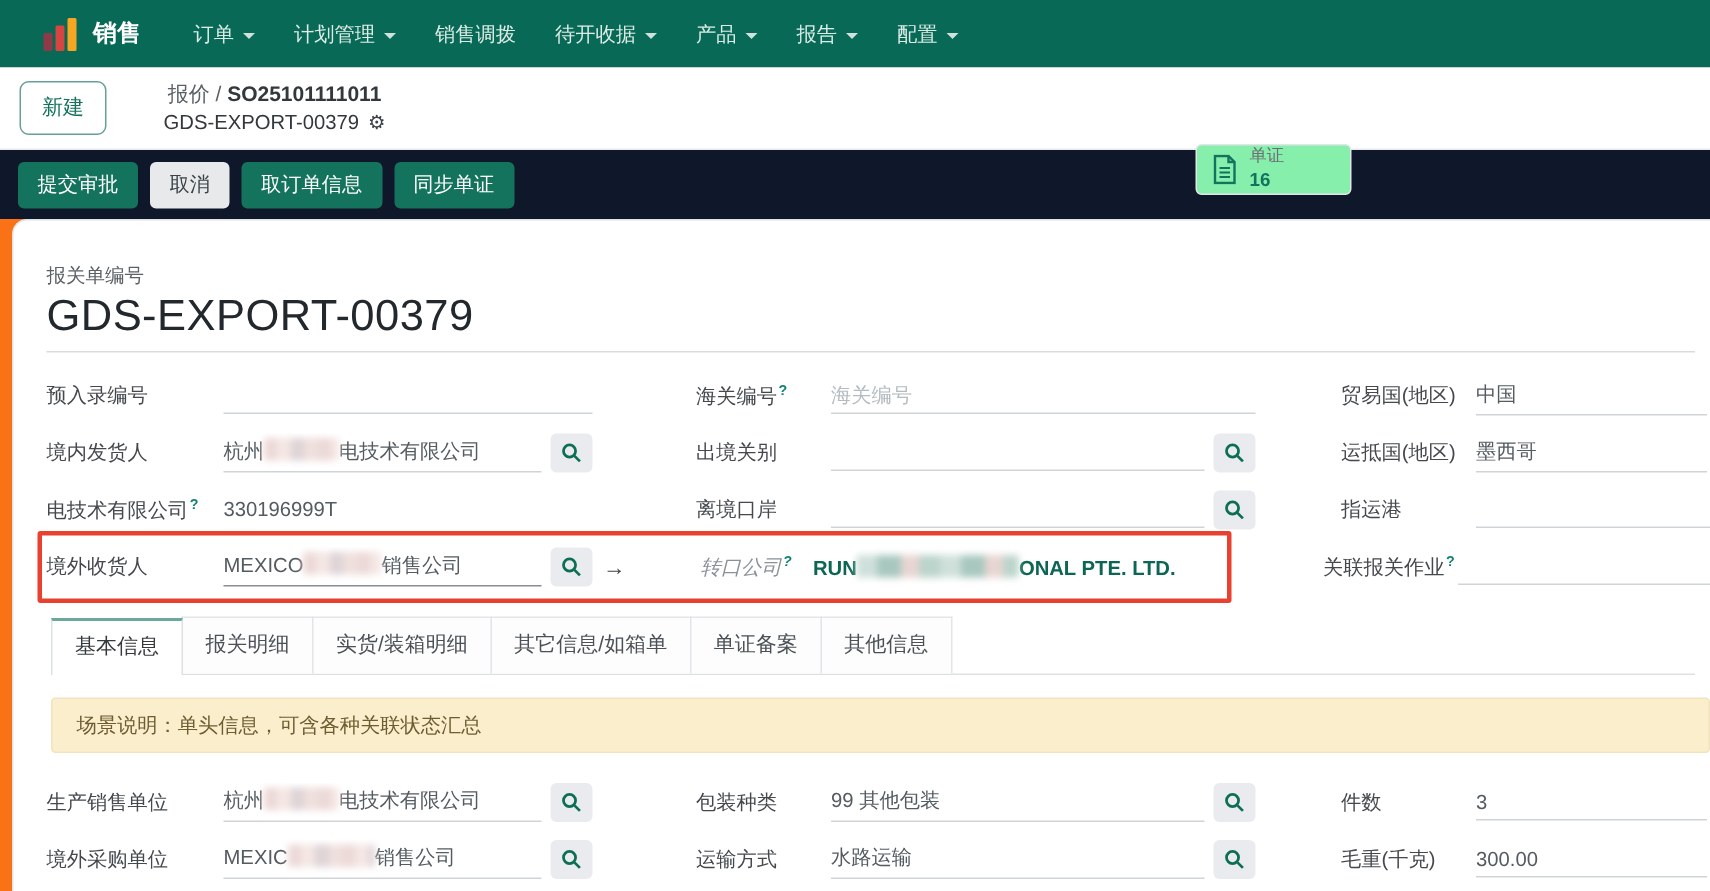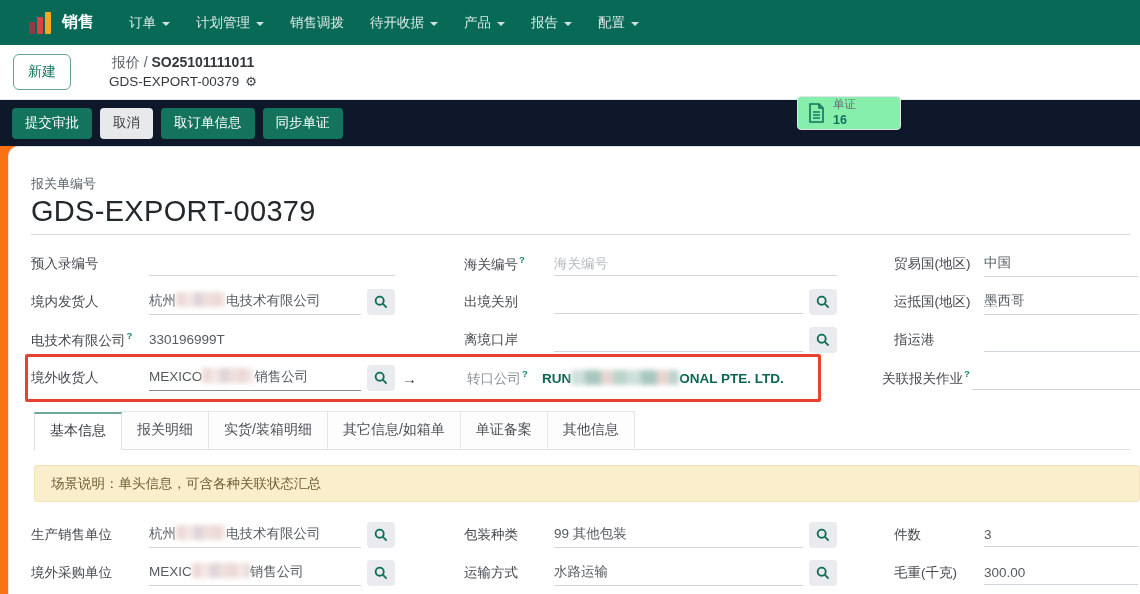--- a/index.html
+++ b/index.html
@@ -62,21 +62,21 @@
   .field-input::placeholder { color:#b4bcc2; }
   sup.help { color:#0f8373; font-size:9.5px; font-weight:bold; margin-left:1px; }
 
   .btn-mag { width:28px; height:26px; flex:0 0 auto; margin-left:6px; background:#e9ebee; border:none; border-radius:4px; display:flex; align-items:center; justify-content:center; cursor:pointer; }
 
   .mask { display:inline-block; height:15px; vertical-align:-2px; border-radius:2px; filter:blur(2.5px);
     background:repeating-linear-gradient(90deg,#ecd9d7 0 9px,#f4e7e4 9px 18px,#ded4d7 18px 27px,#efe0dd 27px 36px); }
   .mask-teal { background:repeating-linear-gradient(90deg,#cfe0db 0 14px,#a8c8bf 14px 30px,#e8d5d2 30px 42px,#bcd4cc 42px 56px); }
 
   .arrow-cell { width:20px; margin-left:7px; flex:0 0 auto; font-size:15px; color:#3c434a; cursor:pointer; }
-  .lab-transit { width:75px; margin-left:45px; font-size:13.5px; color:#8a9299; flex:0 0 auto; }
+  .lab-transit { width:75px; margin-left:45px; font-size:13.5px; color:#8a9299; flex:0 0 auto;font-style:italic; }
   .transit-value { width:283px; flex:0 0 auto; font-size:13.5px; font-weight:bold; color:#0c6653; white-space:nowrap; }
 
   .red-box { position:absolute; left:-6px; top:-5px; width:796px; height:48px; border:3px solid #e8412f; border-radius:2px; pointer-events:none; z-index:5; }
 
   
   .tabs { display:flex; margin:14px 10px 0 3px; border-bottom:1px solid #dde1e4; }
   .tab { padding:9px 15px 10px; font-size:14px; color:#4b5157; border:1px solid #e3e6e9; border-bottom:none; background:#fdfdfd; cursor:pointer; margin-right:-1px; }
   .tab.active { background:#fff; border-color:#dde1e4; border-top:2px solid #69a89a; position:relative; top:1px; padding-top:8px; color:#35393e; }
 
   

